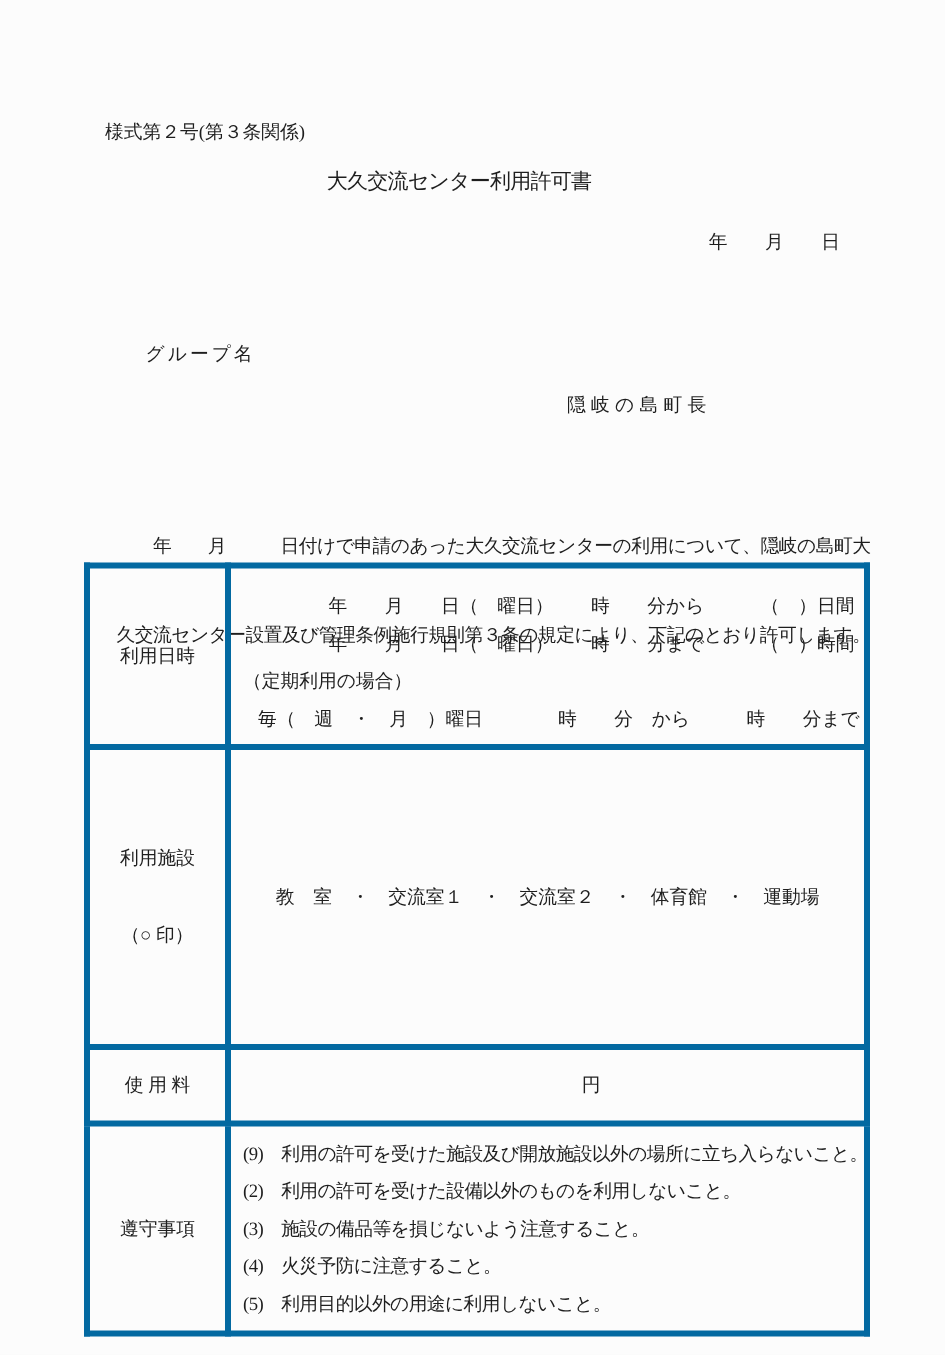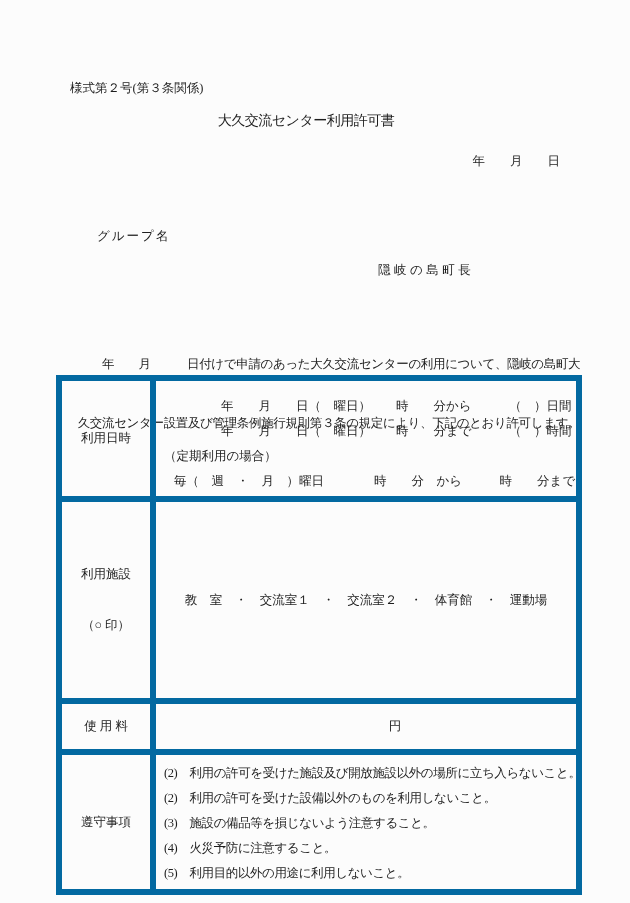--- a/index.html
+++ b/index.html
@@ -37,21 +37,21 @@
   .body-par .l1 { text-indent:40px; }
 
   table.permit {
     position:absolute; left:56px; top:375px;
     border-collapse:collapse;
     width:520px;
     table-layout:fixed;
     font-size:12.5px;
   }
   table.permit td {
-    border:6px solid #0369a1;
+    border:4px solid #0369a1;
     padding:0;
     vertical-align:middle;
     overflow:hidden;
   }
   td.lbl { text-align:center; white-space:pre; }
   td.lbl .two-line { line-height:17px; }
 
   .r1 td.cnt { vertical-align:top; }
   .r1 .cnt-inner { padding:13px 0 0 8px; }
   .r1 .cnt-inner div { line-height:25px; white-space:pre; }
@@ -119,21 +119,21 @@
 
     <tr class="r3" style="height:51px">
       <td class="lbl">使 用 料</td>
       <td class="cnt">円</td>
     </tr>
 
     <tr class="r4" style="height:140px">
       <td class="lbl">遵守事項</td>
       <td class="cnt">
         <div class="cnt-inner">
-          <div>(2)　利用の許可を受けた施設及び開放施設以外の場所に立ち入らないこと。</div>
+          <div>(9)　利用の許可を受けた施設及び開放施設以外の場所に立ち入らないこと。</div>
           <div>(2)　利用の許可を受けた設備以外のものを利用しないこと。</div>
           <div>(3)　施設の備品等を損じないよう注意すること。</div>
           <div>(4)　火災予防に注意すること。</div>
           <div>(5)　利用目的以外の用途に利用しないこと。</div>
         </div>
       </td>
     </tr>
   </tbody>
     </table>
 

